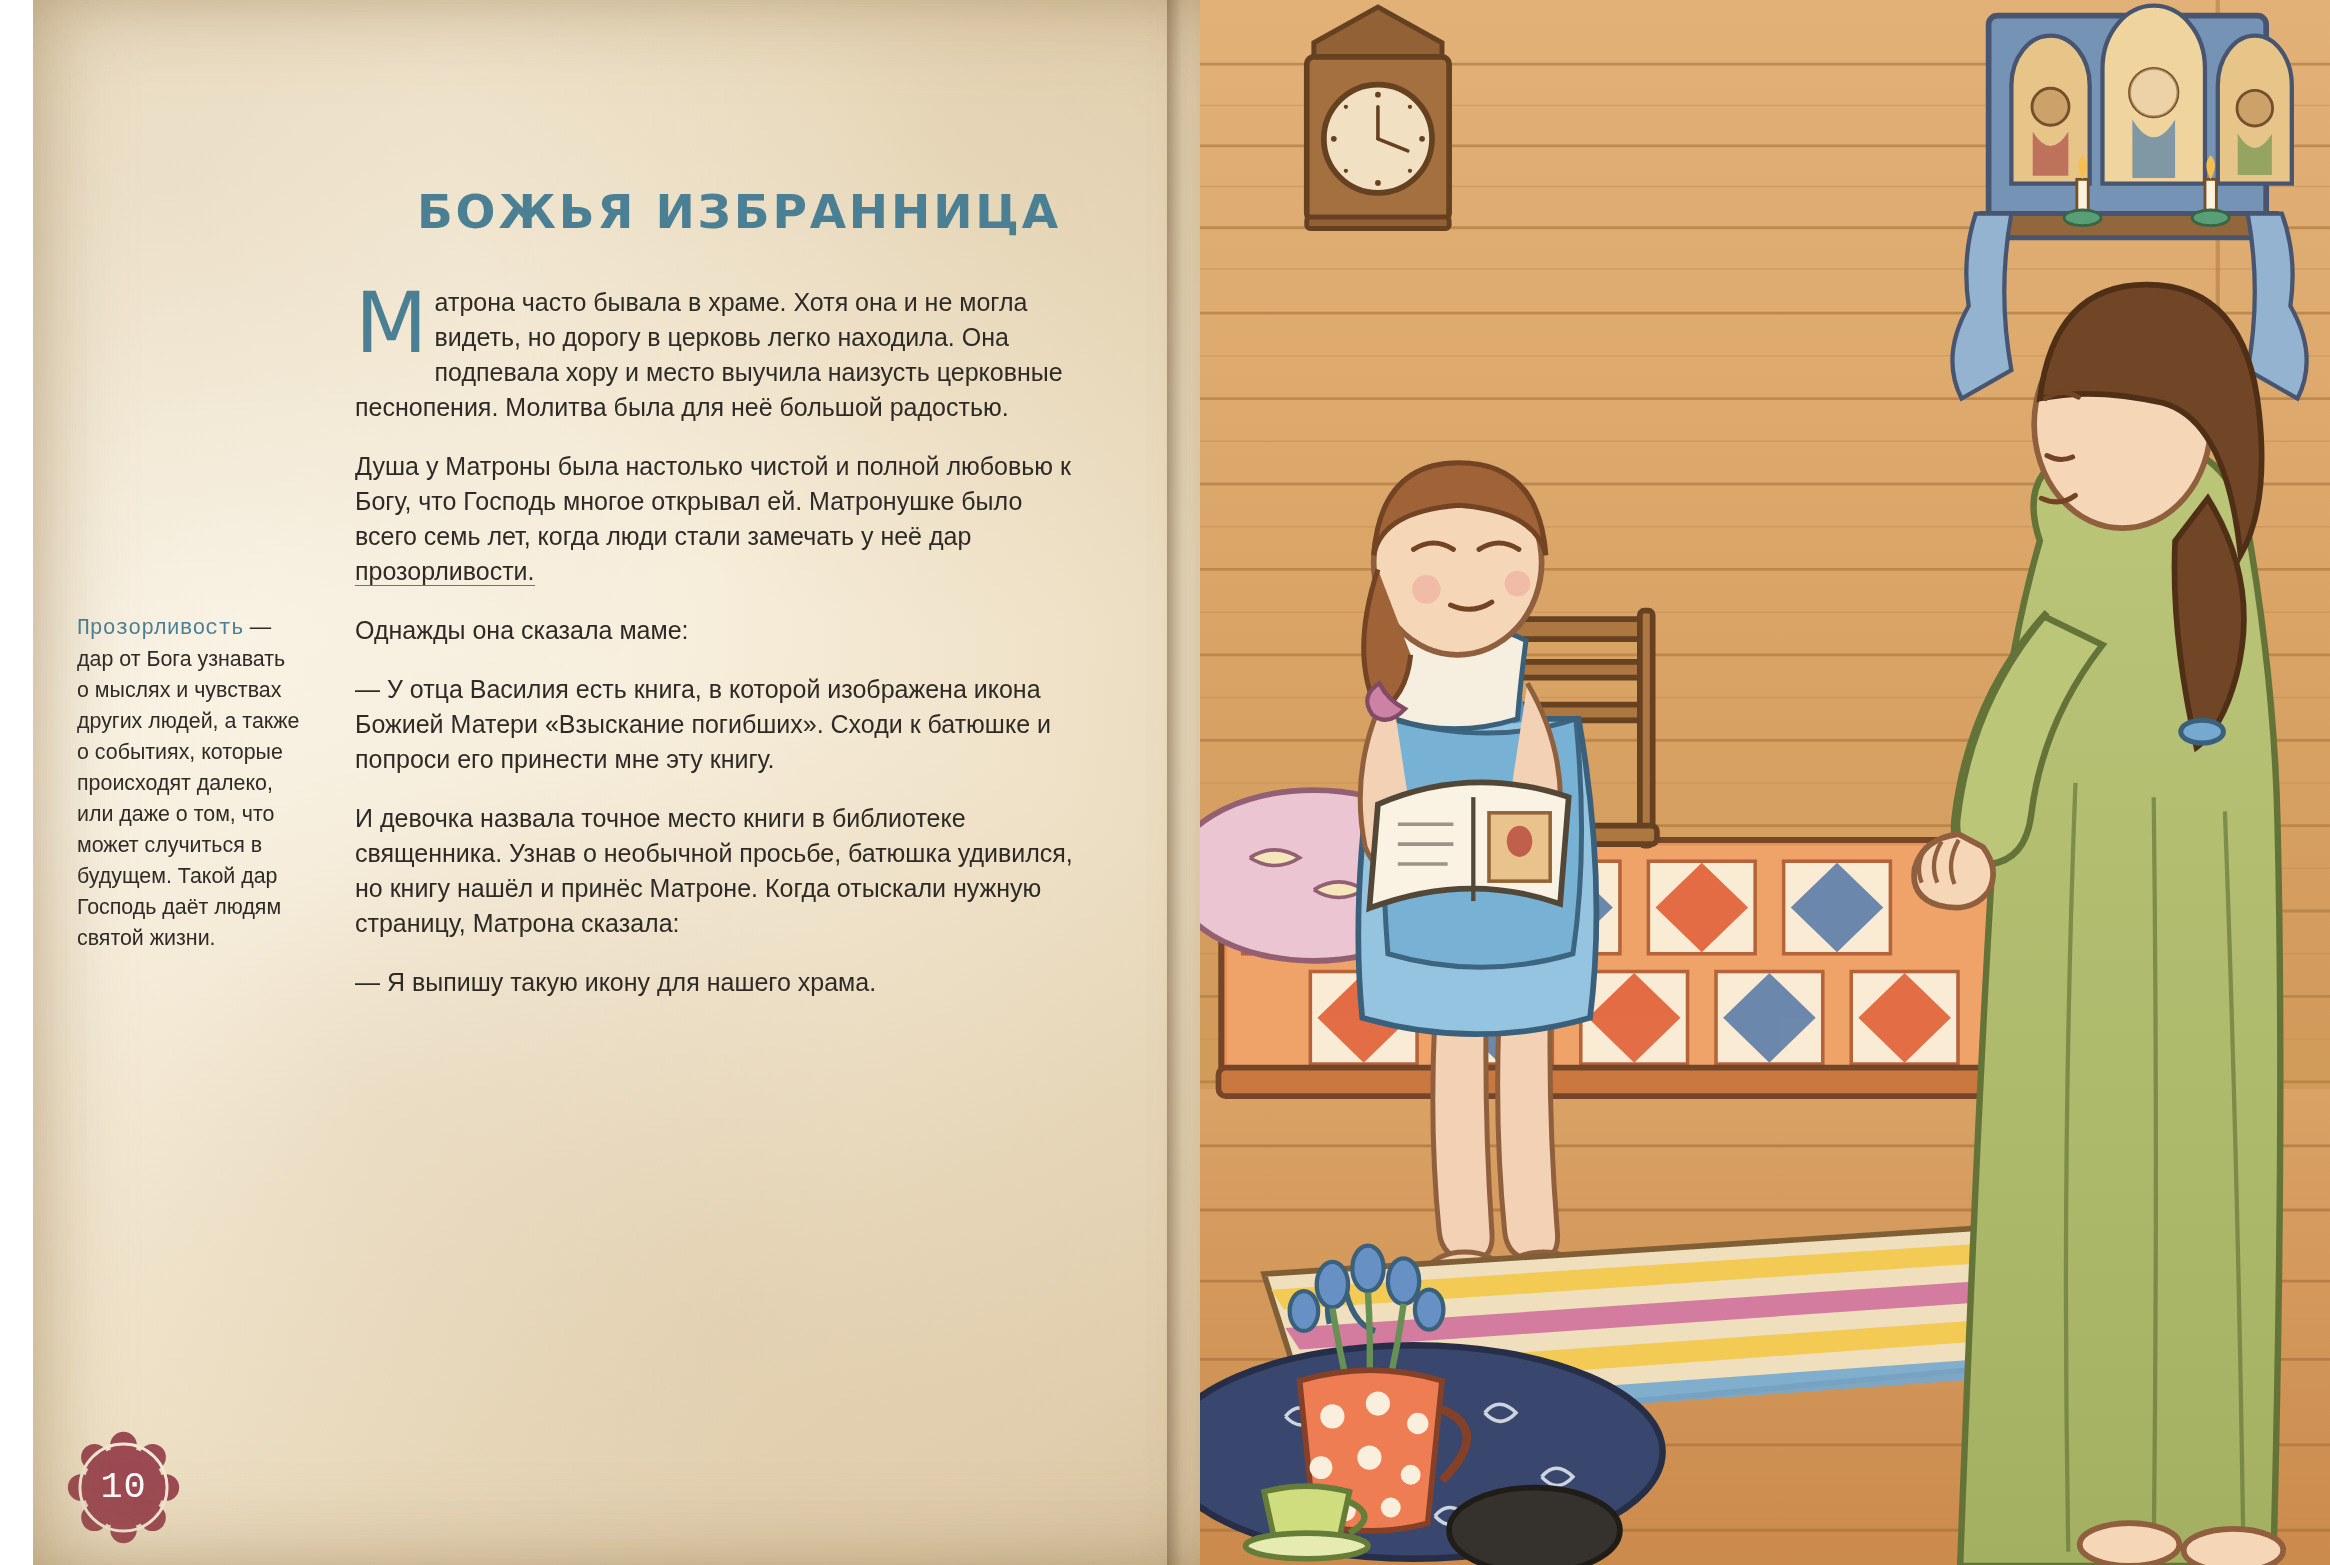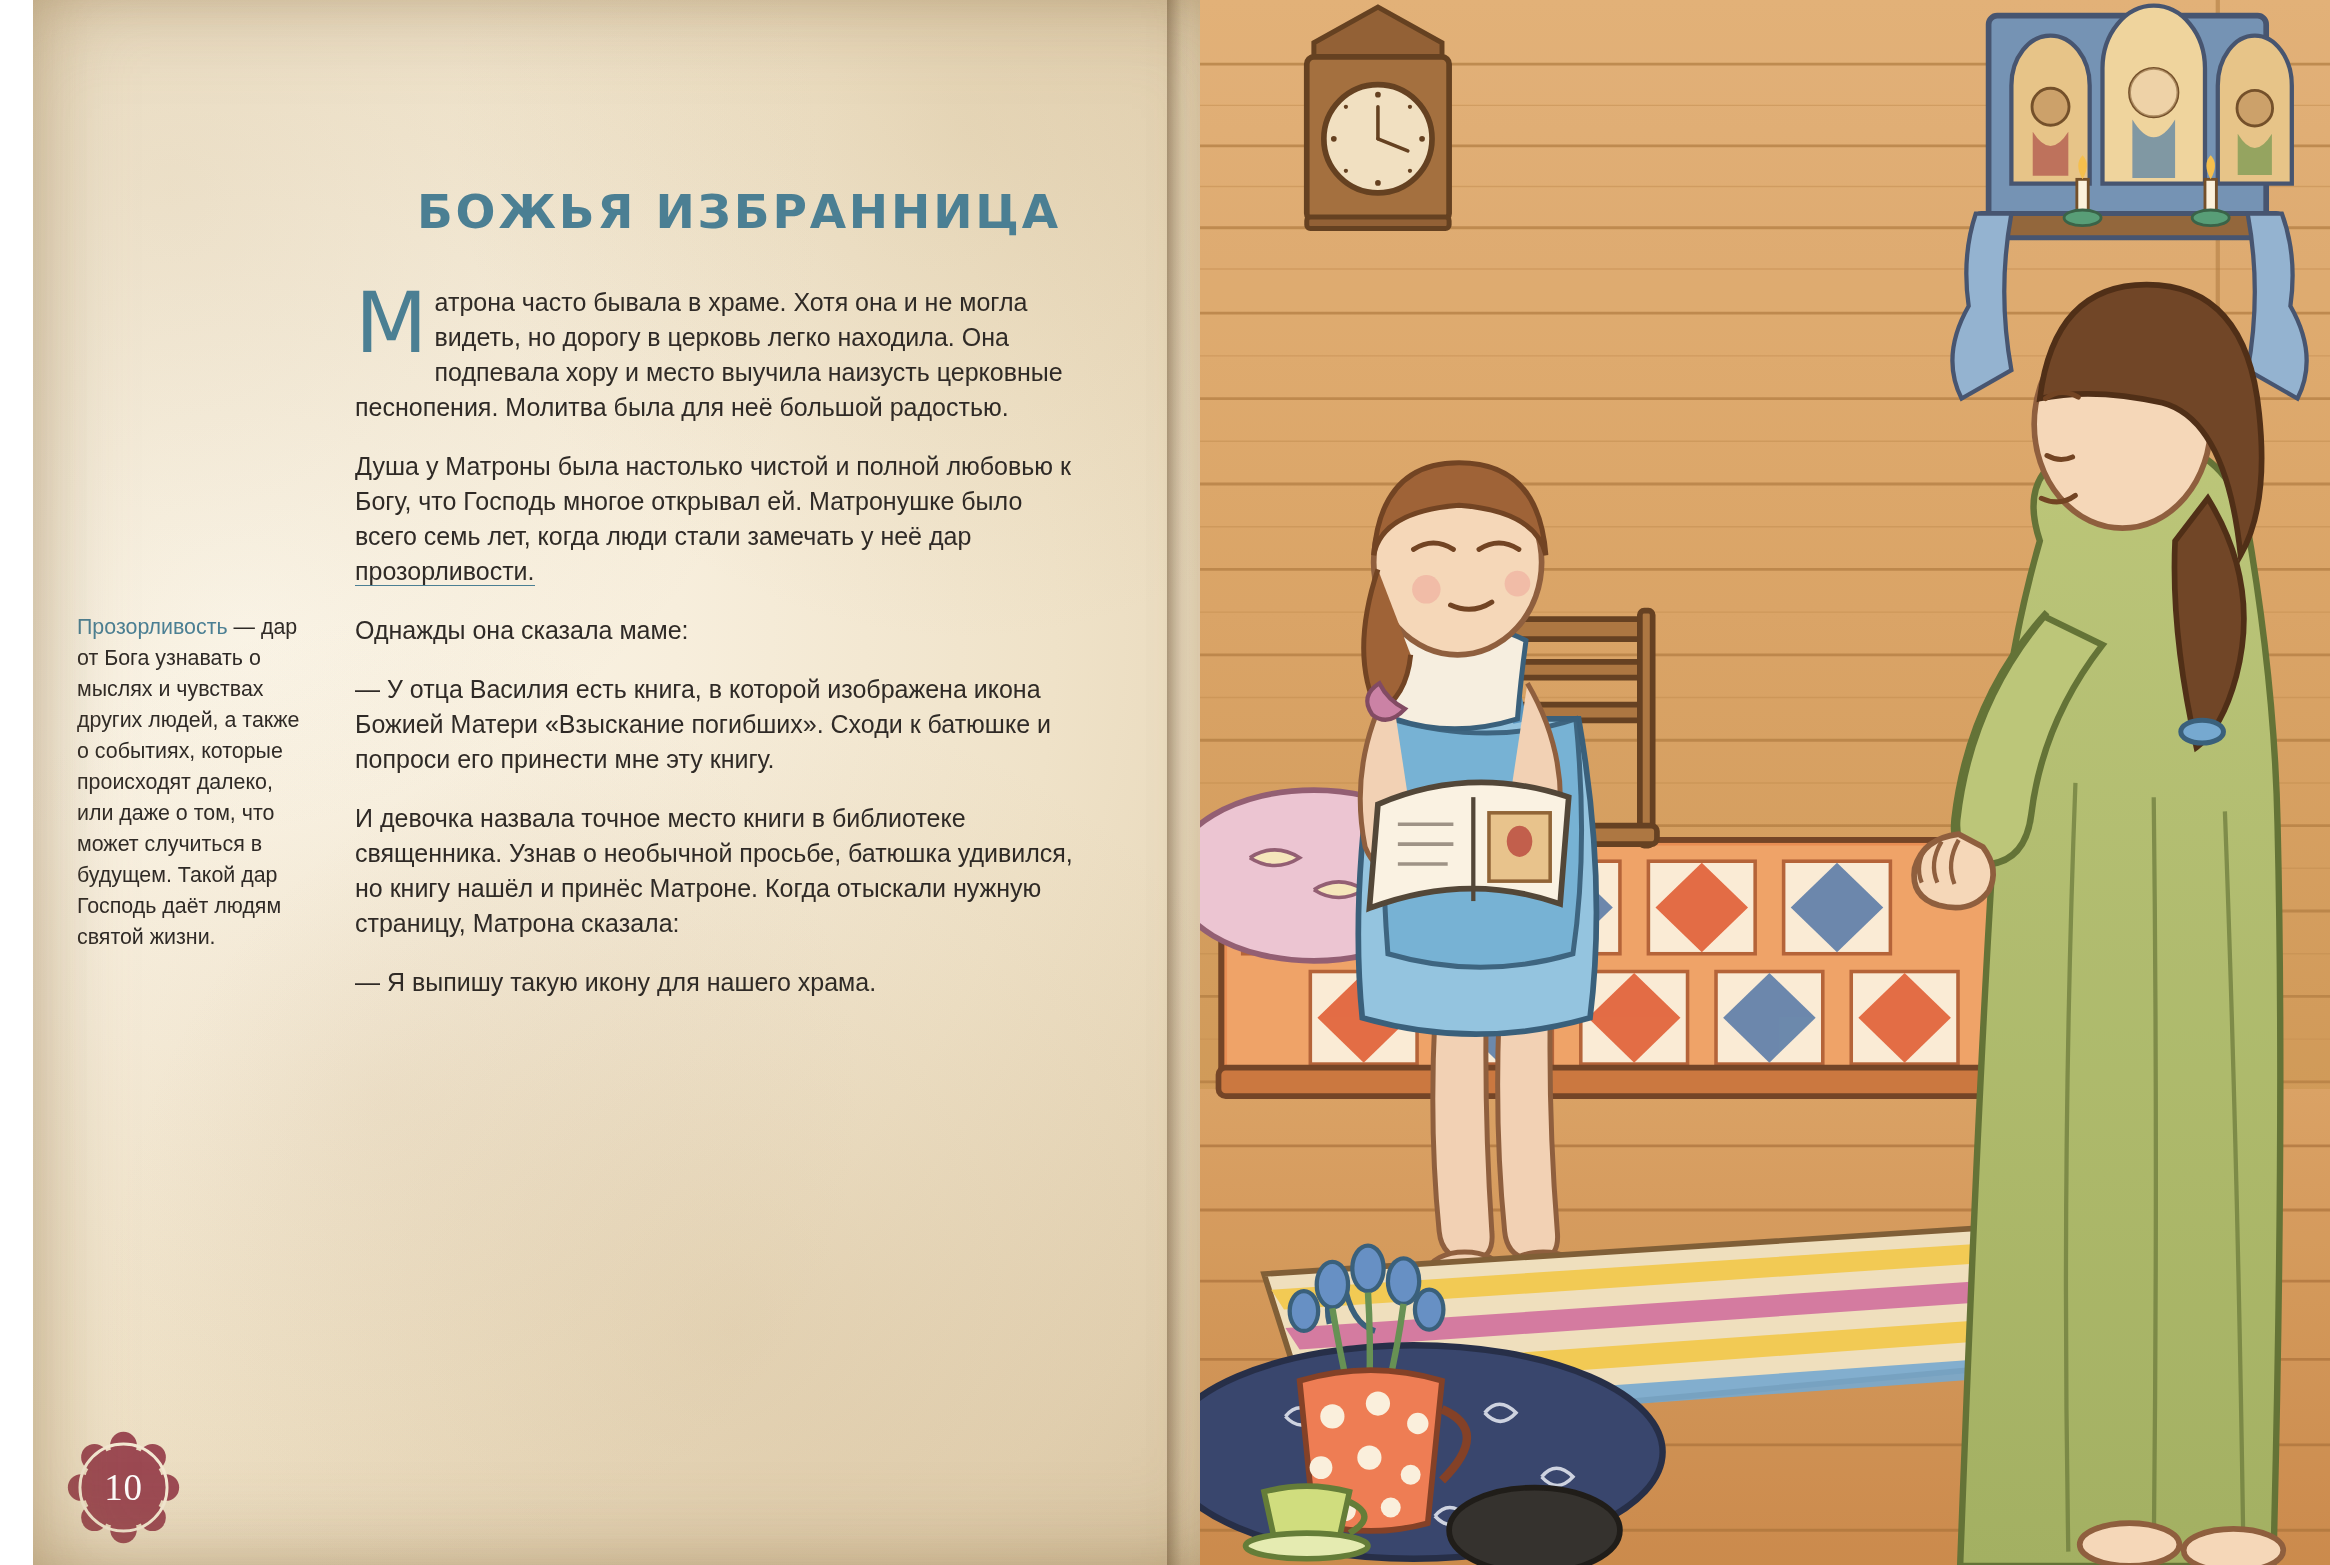--- a/index.html
+++ b/index.html
@@ -102,38 +102,39 @@
     left: 44px;
     top: 612px;
     width: 226px;
     color: #2f2a26;
     font-size: 21.4px;
     line-height: 31px;
     font-family: "Liberation Sans", sans-serif;
   }
   .sidenote .term {
     color: #4b7f93;
+    font-family: Liberation Mono, monospace;
   }
 
   .folio {
     position: absolute;
     left: 30px;
     bottom: 18.5px;
     width: 121px;
     height: 121px;
     display: flex;
     align-items: center;
     justify-content: center;
   }
   .folio svg { position: absolute; inset: 0; }
   .folio span {
     position: relative;
     color: #ffffff;
     font-size: 37px;
-    font-family: Liberation Serif, serif;
+    font-family: Liberation Mono, monospace;
     letter-spacing: 0.7px;
   }
 
   
   .page-right {
     position: relative;
     width: 1163px;
     height: 1566px;
     overflow: hidden;
     background: #d9a567;

